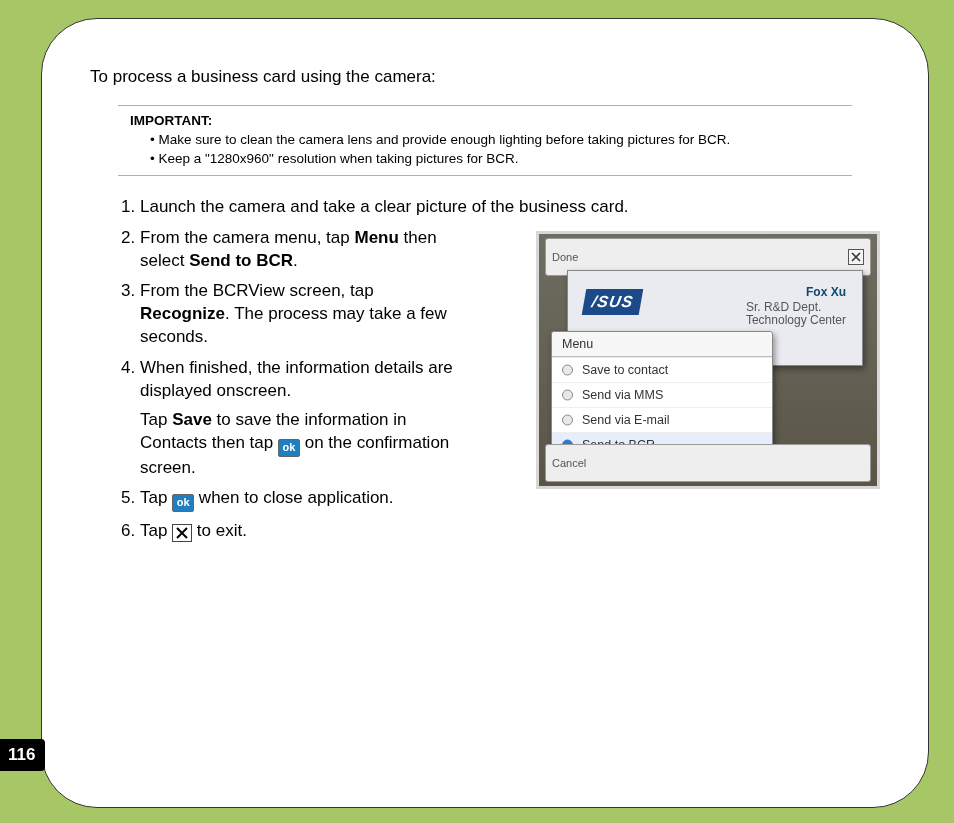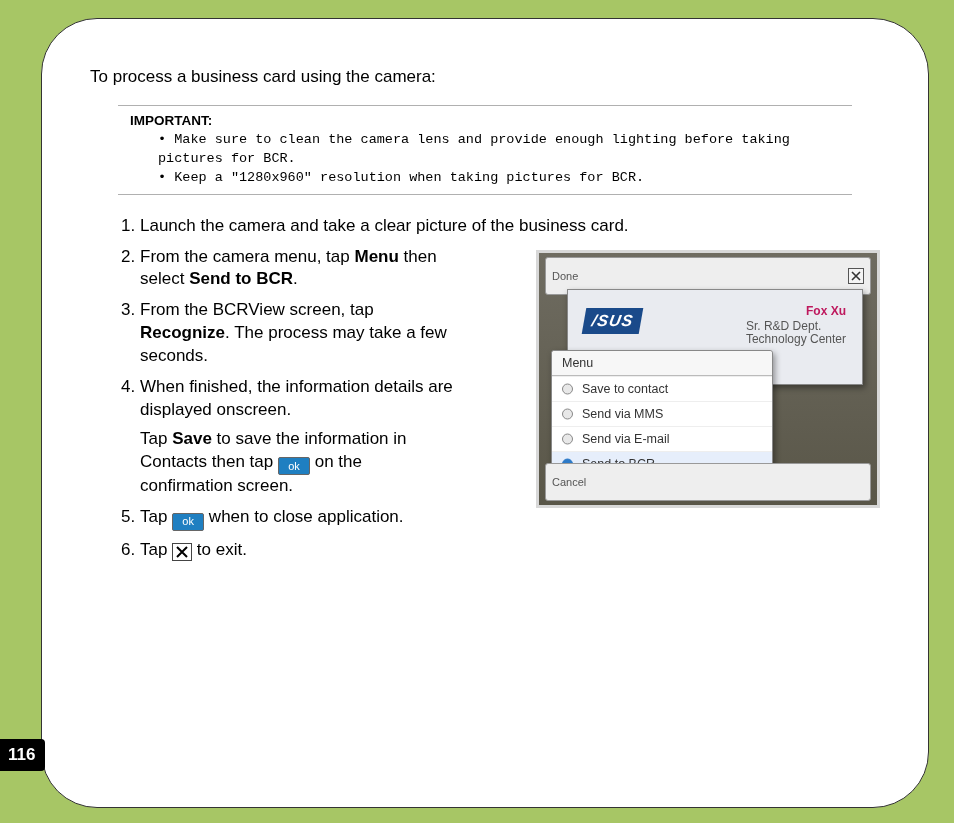--- a/index.html
+++ b/index.html
@@ -30,46 +30,46 @@
   }
   .important-box {
     margin: 0 28px 20px 28px;
     border-top: 1px solid #b0b0b0;
     border-bottom: 1px solid #b0b0b0;
     padding: 6px 4px 6px 4px;
     font-size: 13.5px;
     line-height: 1.4;
   }
   .important-box .label { font-weight: bold; margin-left: 8px; }
-  .important-box .bullets { margin-left: 36px; font-family: Liberation Mono, monospace; }
+  .important-box .bullets { margin-left: 28px; }
   .columns {
     display: flex;
     gap: 24px;
     align-items: flex-start;
   }
   .textcol { flex: 1 1 auto; }
   ol.steps {
     list-style: decimal;
     margin-left: 50px;
     line-height: 1.35;
   }
   ol.steps li { margin-bottom: 8px; padding-right: 4px; }
   ol.steps li .sub { display:block; margin-top:6px; }
   .narrow { max-width: 320px; }
   strong { font-weight: bold; }
   .ok-badge {
     display: inline-flex;
     align-items: center;
     justify-content: center;
-    width: 32px; height: 18px;
+    width: 22px; height: 18px;
     background: #1f7fc1;
     border: 1px solid #666;
     color: #fff;
     font-size: 11px;
-    font-weight: normal;
+    font-weight: bold;
     vertical-align: -3px;
     border-radius: 2px;
   }
   .x-badge {
     display:inline-flex; align-items:center; justify-content:center;
     width:20px; height:18px; border:1px solid #444; background:#fff;
     vertical-align:-3px;
   }
   .x-badge svg { width:12px; height:12px; }
 
@@ -101,21 +101,21 @@
   }
   .card-logo {
     position:absolute; left:16px; top:18px;
     padding:4px 8px; background:#1a4a8a; color:#fff;
     font-family: Arial, sans-serif; font-style: italic; font-weight:bold;
     font-size:16px; letter-spacing:1px;
     transform: skewX(-10deg);
   }
   .card-name {
     position:absolute; right:16px; top:14px;
-    font-size:12px; color:#be185d; font-weight:bold; filter:blur(0.4px);
+    font-size:12px; color:#0c4a6e; font-weight:bold; filter:blur(0.4px);
   }
   .card-sub {
     position:absolute; right:16px; top:30px;
     font-size:12px; color:#555; filter:blur(0.6px); line-height:1.1;
   }
   .menu {
     position:absolute; left:12px; bottom:28px; width:222px;
     background:#fff; border:1px solid #888; border-radius:3px;
     box-shadow: 2px 3px 6px rgba(0,0,0,0.4);
     font-size:12.5px;

